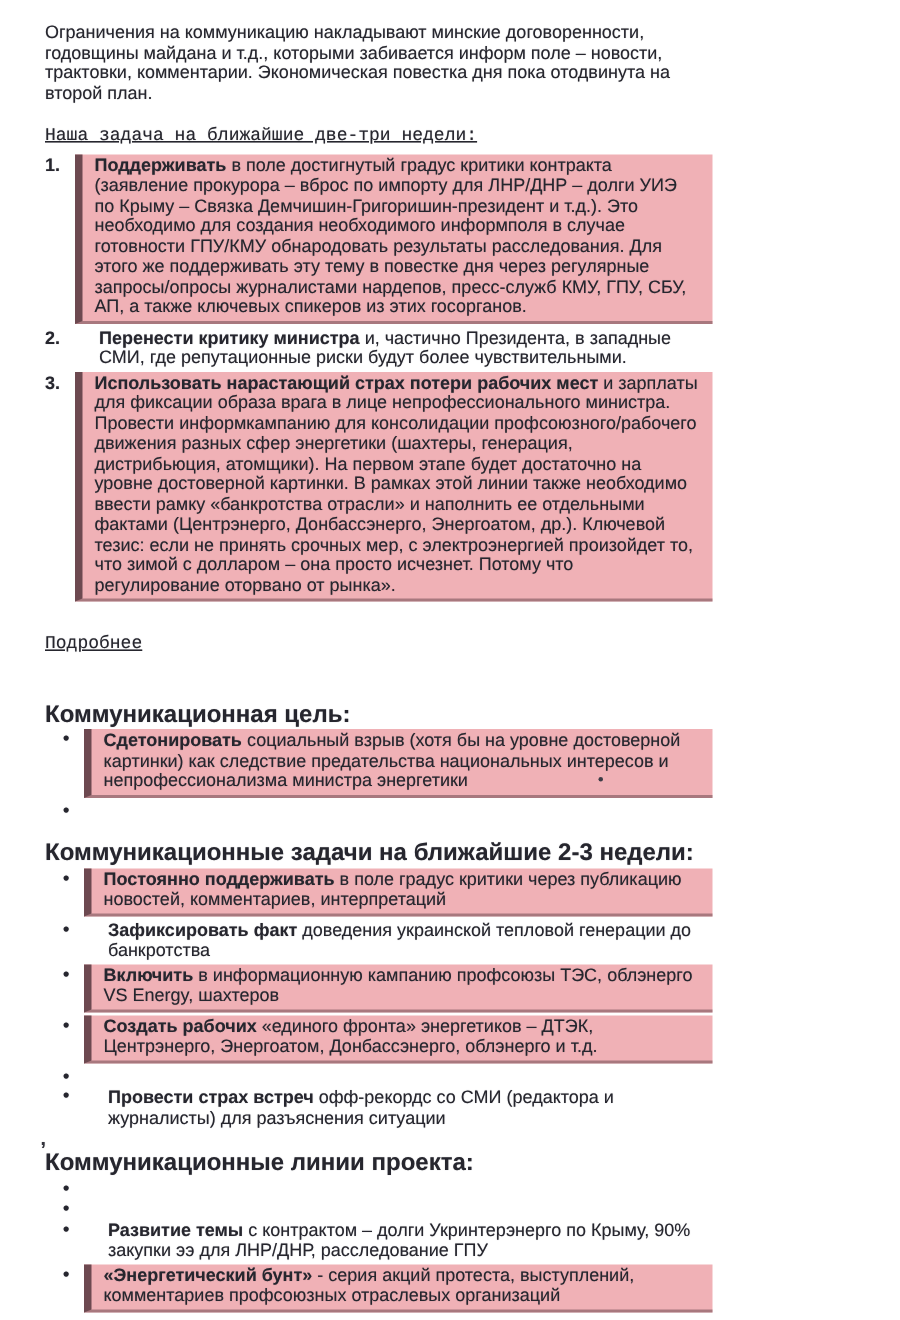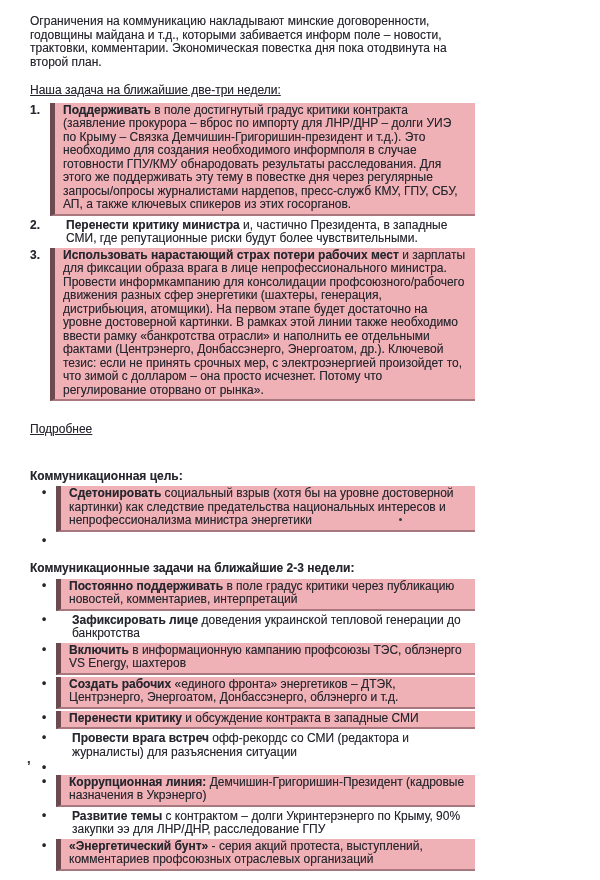--- a/index.html
+++ b/index.html
@@ -16,37 +16,38 @@
       linear-gradient(270deg, rgba(200,190,170,0.22) 0px, rgba(200,190,170,0) 12px),
       linear-gradient(180deg, #ecead e0 0%, #f3eee1 4%, #f7f2e4 10%, #f8f3e5 55%, #fbf6e7 100%),
       #f7f2e4;
   }
   .content{padding:15px 25px 0 30px;}
   .intro{margin:0 0 15px 0;max-width:548px;}
   .uheading{
     font-weight:normal;font-size:12px;
     text-decoration:underline;
     margin:0 0 5px 0;
+    font-family:Liberation Mono, monospace;
   }
   .more{display:inline-block;margin:20px 0 18px 0;}
   ol.nlist{list-style:none;margin:0;padding:0;max-width:548px;}
   ol.nlist > li{display:flex;align-items:stretch;}
   .num{flex:0 0 20px;width:20px;font-weight:bold;padding-top:1px;}
   .bul{flex:0 0 14px;width:14px;font-weight:bold;padding-top:0;margin-left:12px;}
   .txt{flex:1;padding:1px 8px 2px 16px;}
   .txt.hl{
     background:#f0b1b6;
     border-left:5px solid #6d4950;
     border-bottom:2px solid rgba(109,73,80,0.55);
     padding-left:8px;
     margin-bottom:2px;
   }
   ul.blist{list-style:none;margin:0;padding:0;max-width:548px;}
   ul.blist > li{display:flex;align-items:stretch;margin:0;}
-  .sec-heading{margin:15px 0 3px 0;font-size:12px;font-weight:bold;}
+  .sec-heading{margin:15px 0 3px 0;font-size:16px;font-weight:bold;}
   .b{font-weight:bold;}
   .pen-stroke{
     position:absolute;left:503px;top:356px;width:3px;height:13px;
     background:#33333b;border-radius:2px;transform:rotate(-28deg);
   }
   .pen-dot{
     position:absolute;left:399px;top:518px;width:3px;height:3px;
     background:#3c3c46;border-radius:50%;
   }
   .pen-comma{
@@ -91,46 +92,45 @@
           </li>
         </ul>
         <div class="sec-heading">Коммуникационные задачи на ближайшие 2-3 недели:</div>
         <ul class="blist">
           <li>
             <span class="bul">•</span>
             <div class="txt hl"><span class="b">Постоянно поддерживать</span> в поле градус критики через публикацию новостей, комментариев, интерпретаций</div>
           </li>
           <li>
             <span class="bul">•</span>
-            <div class="txt"><span class="b">Зафиксировать лице</span> доведения украинской тепловой генерации до банкротства</div>
+            <div class="txt"><span class="b">Зафиксировать факт</span> доведения украинской тепловой генерации до банкротства</div>
           </li>
           <li>
             <span class="bul">•</span>
             <div class="txt hl"><span class="b">Включить</span> в информационную кампанию профсоюзы ТЭС, облэнерго VS Energy, шахтеров</div>
           </li>
           <li>
             <span class="bul">•</span>
             <div class="txt hl"><span class="b">Создать рабочих</span> «единого фронта» энергетиков – ДТЭК, Центрэнерго, Энергоатом, Донбассэнерго, облэнерго и т.д.</div>
           </li>
           <li>
             <span class="bul">•</span>
-            <div class="txt hl"><span class="b">Перенести критику</span> и обсуждение контракта в западные СМИ</div>
           </li>
           <li>
             <span class="bul">•</span>
-            <div class="txt"><span class="b">Провести врага встреч</span> офф-рекордс со СМИ (редактора и журналисты) для разъяснения ситуации</div>
+            <div class="txt"><span class="b">Провести страх встреч</span> офф-рекордс со СМИ (редактора и журналисты) для разъяснения ситуации</div>
           </li>
         </ul>
+        <div class="sec-heading">Коммуникационные линии проекта:</div>
         <ul class="blist">
           <li>
             <span class="bul">•</span>
           </li>
           <li>
             <span class="bul">•</span>
-            <div class="txt hl"><span class="b">Коррупционная линия:</span> Демчишин-Григоришин-Президент (кадровые назначения в Укрэнерго)</div>
           </li>
           <li>
             <span class="bul">•</span>
             <div class="txt"><span class="b">Развитие темы</span> с контрактом – долги Укринтерэнерго по Крыму, 90% закупки ээ для ЛНР/ДНР, расследование ГПУ</div>
           </li>
           <li>
             <span class="bul">•</span>
             <div class="txt hl"><span class="b">«Энергетический бунт»</span> - серия акций протеста, выступлений, комментариев профсоюзных отраслевых организаций</div>
           </li>
         </ul>

